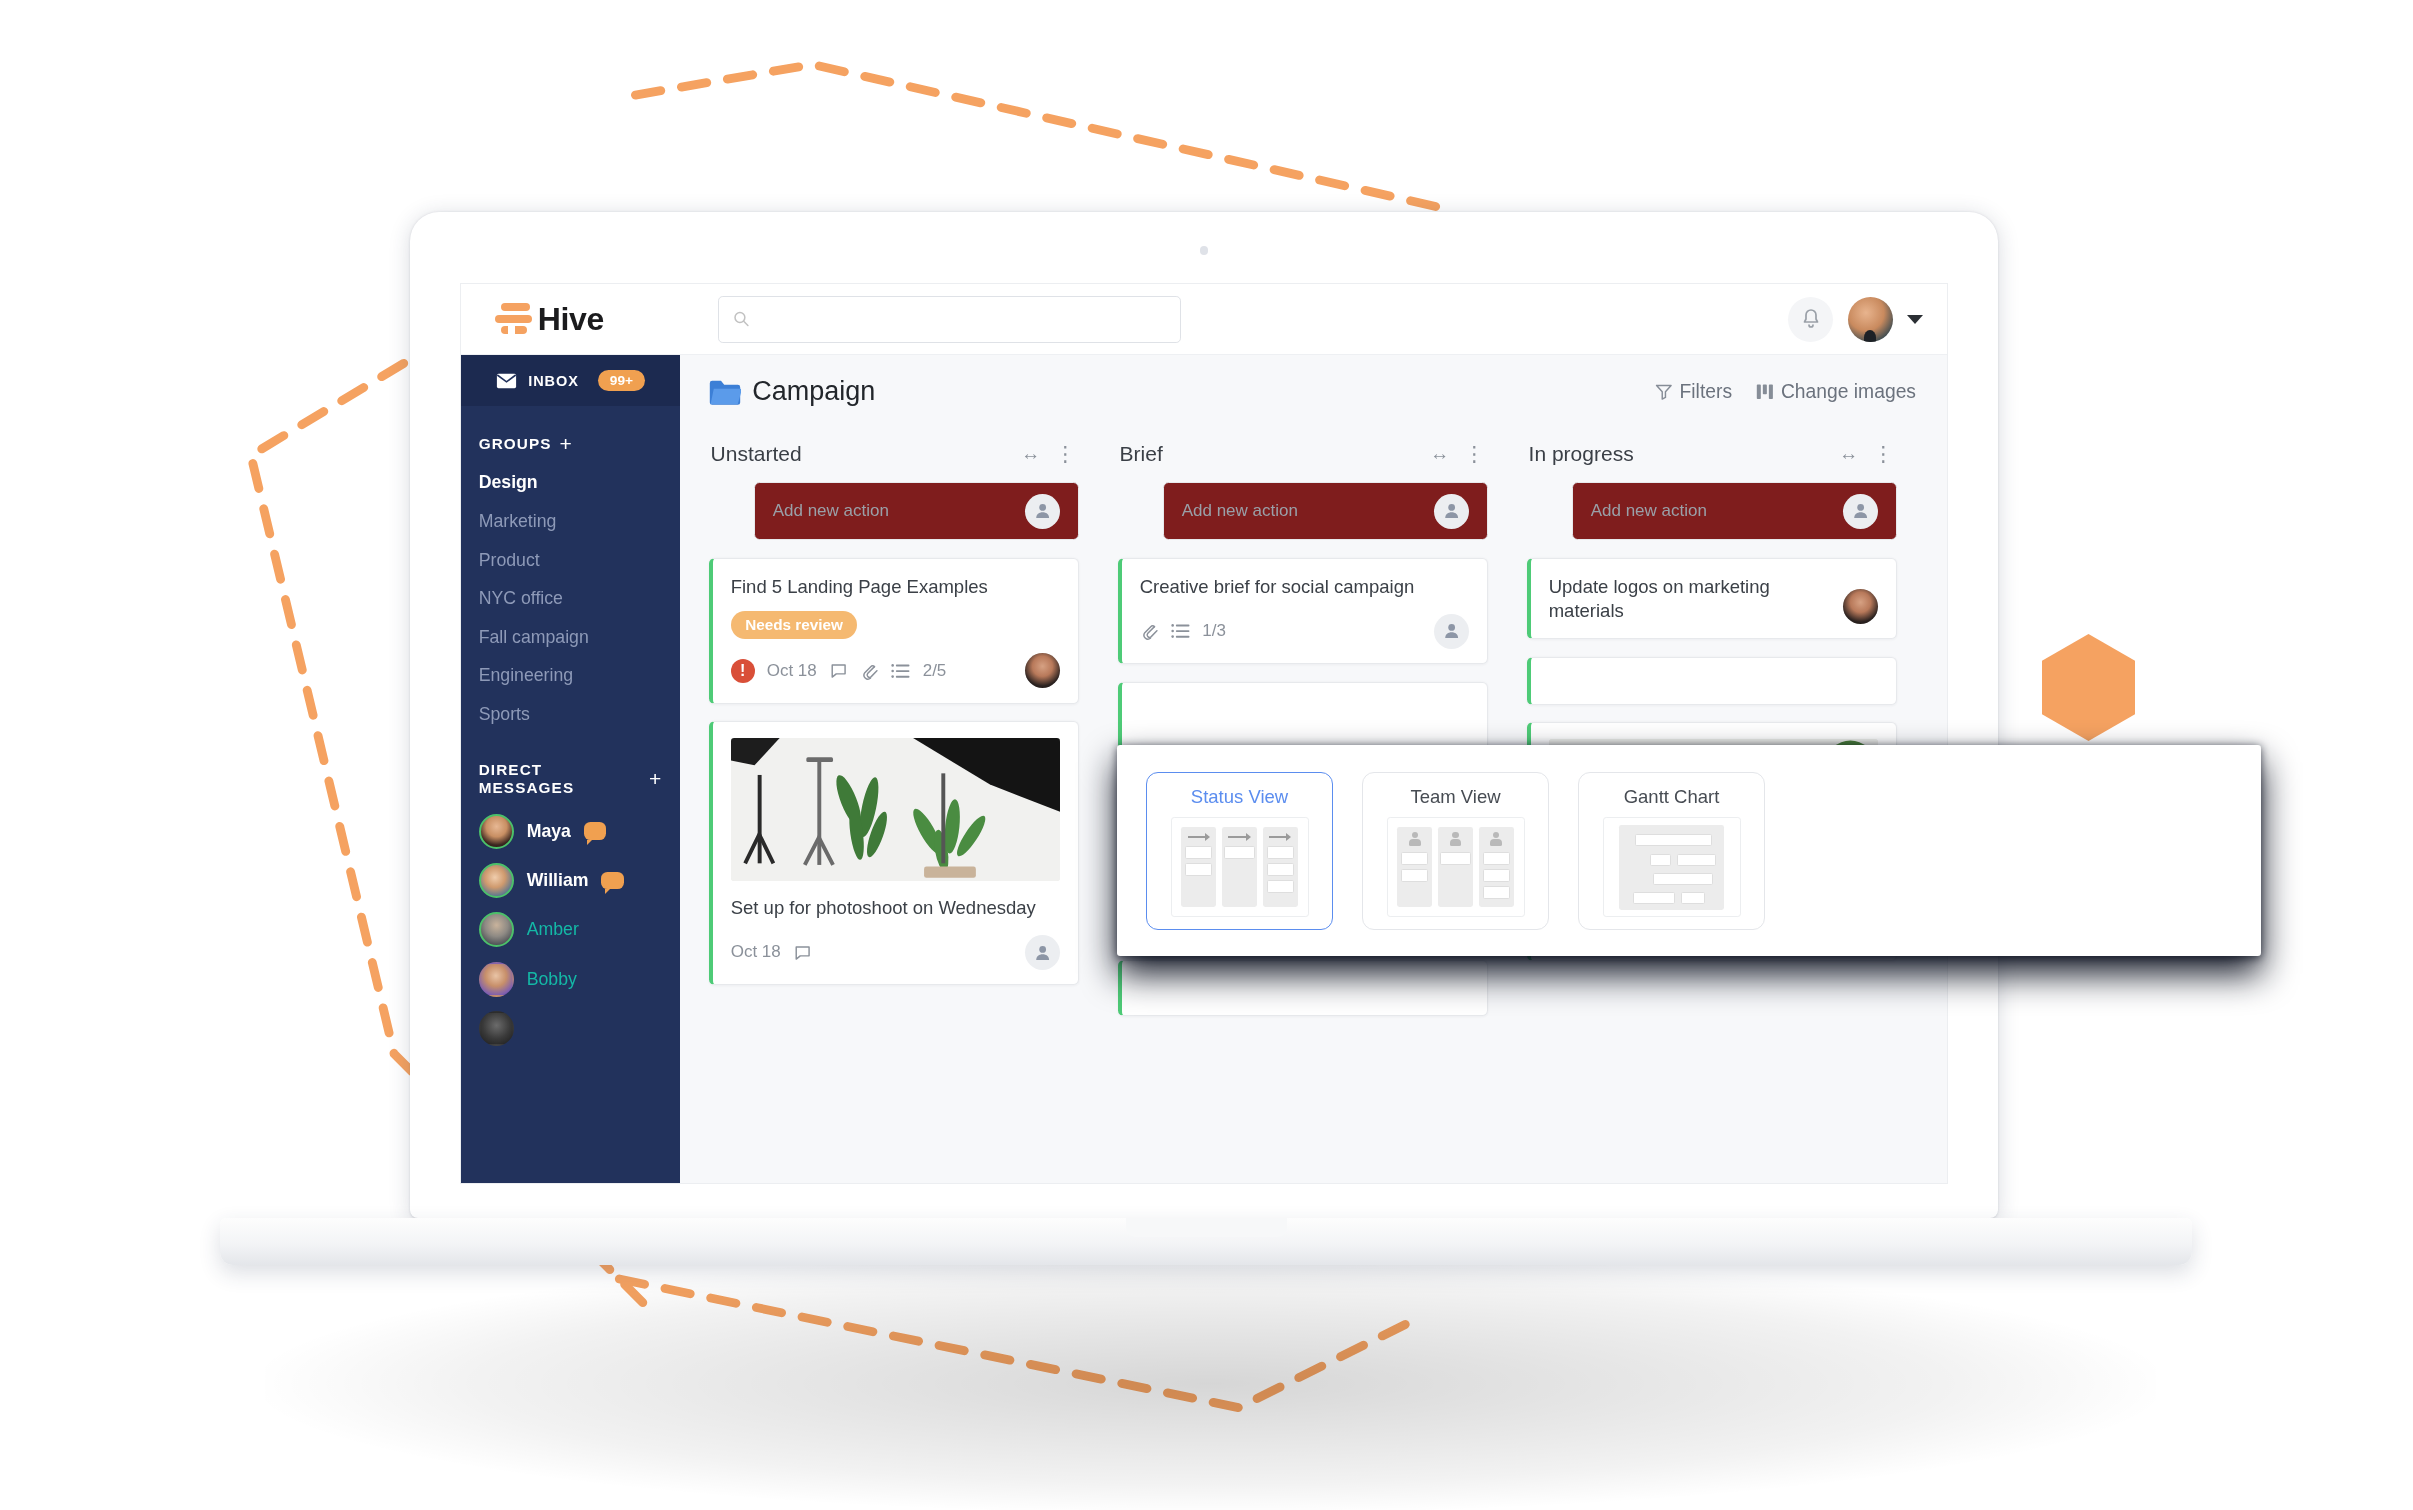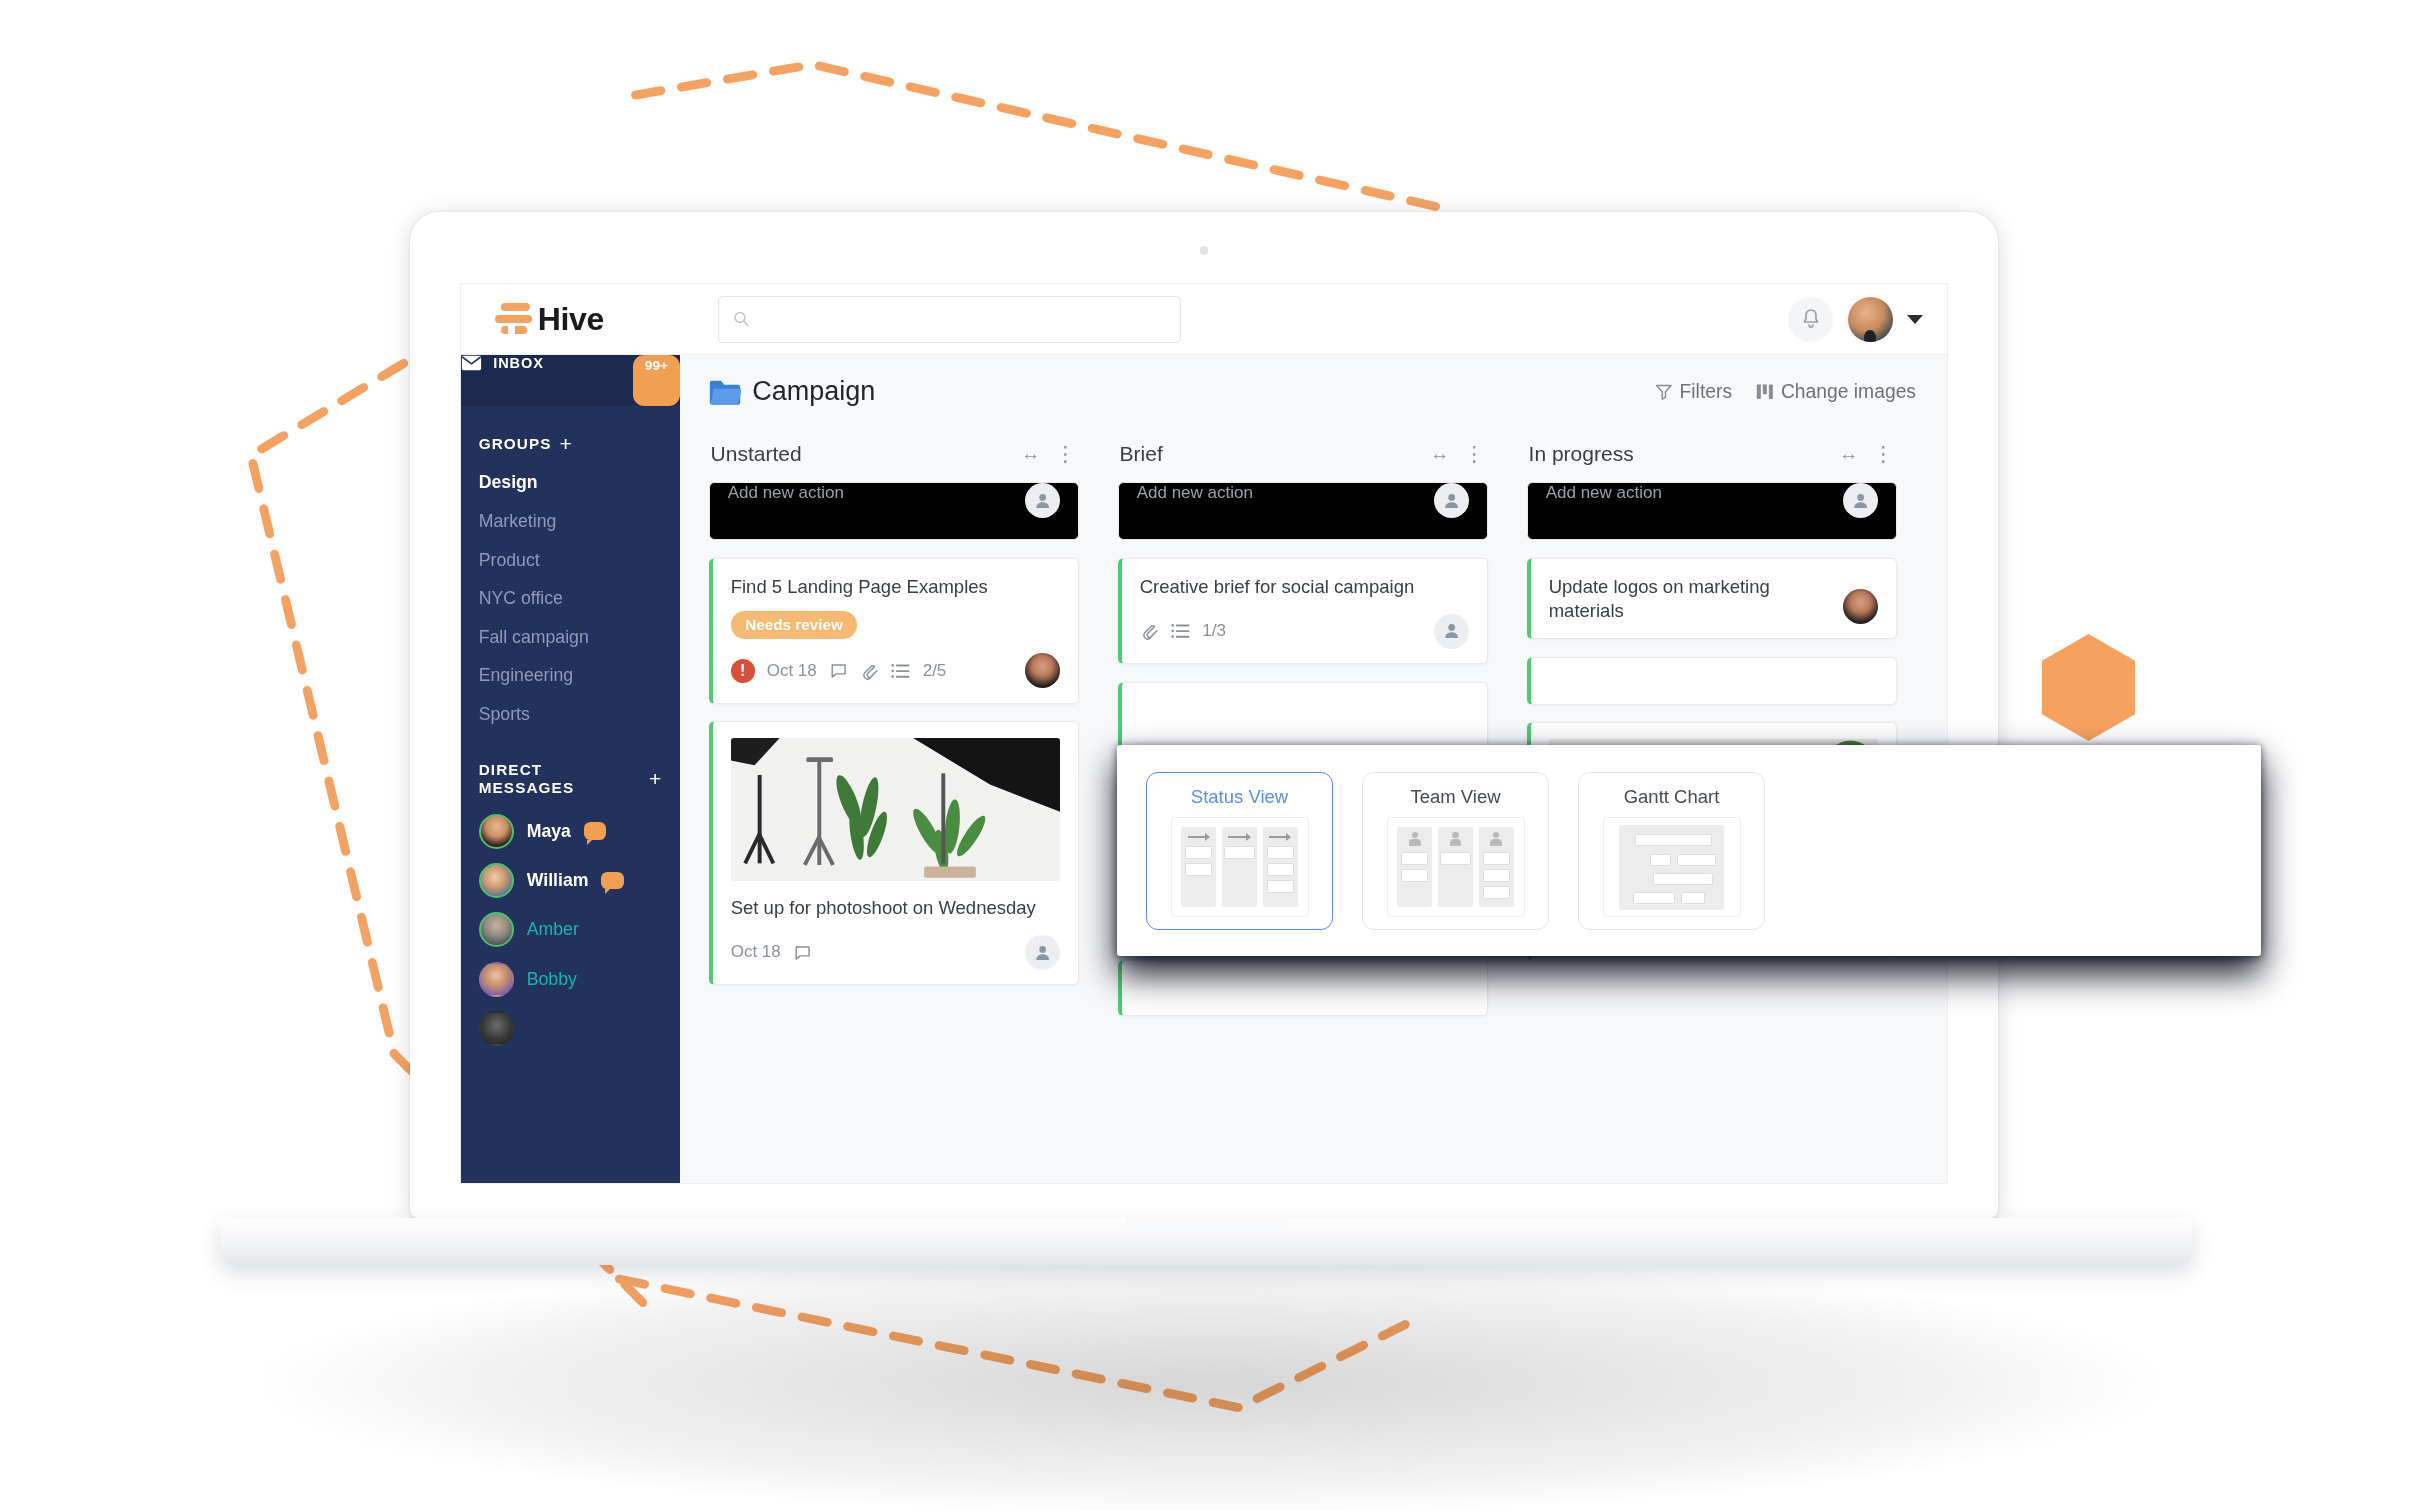--- a/index.html
+++ b/index.html
@@ -109,22 +109,22 @@
     background: #1d2126; border-radius: 50% 50% 0 0;
   }
   .caret-dn { width: 0; height: 0; border-left: 8.8px solid transparent; border-right: 8.8px solid transparent; border-top: 9.7px solid #2b2f34; }
 
   
   .appbody { display: flex; height: calc(100% - 71px); }
 
   
   .sidebar { width: 219px; background: #22325c; color: #c7cee0; flex: 0 0 219px; }
   .inbox-row {
-    height: 51px; background: #1c2a50; display: flex; 
-    padding: 0 0; gap: 11.3px;
+    height: 51px; background: #1c2a50; display: flex; align-items: center;
+    padding: 0 35px; gap: 11.3px;
   }
   .inbox-label { font-size: 14.5px; font-weight: 700; letter-spacing: 0.9px; color: #ffffff; }
   .inbox-badge {
     margin-left: auto; background: #f0a050; color: #fff; font-size: 13.7px; font-weight: 700;
     border-radius: 11.3px; padding: 3.2px 12px;
   }
   .sec-head {
     display: flex; align-items: center; gap: 8px;
     font-size: 15.3px; font-weight: 700; letter-spacing: 1.1px; color: #ffffff;
     padding: 27px 17.7px 9.7px;
@@ -154,23 +154,23 @@
   .board-tools { margin-left: auto; display: flex; align-items: center; gap: 24px; }
   .tool { display: flex; align-items: center; gap: 7.2px; font-size: 19.3px; color: #6b727d; }
   .columns { display: flex; gap: 39px; padding: 35px 29px 0 29px; }
   .col { width: 370px; }
   .col-head { display: flex; align-items: center; padding: 0 3.2px 0 1.6px; }
   .col-title { font-size: 21px; color: #3a3f46; }
   .col-actions { margin-left: auto; display: flex; align-items: center; gap: 14.5px; color: #8b919a; }
   .arrows-ico { font-size: 19.3px; }
   .dots-ico { font-size: 21px; letter-spacing: 0; line-height: .7; }
   .add-action {
-    margin-top: 16px; height: 58px; background: #000000; border: 0.8px solid #e7e9ec;
-    border-radius: 5.6px; display: flex; padding: 0 17.7px;
-    font-size: 17px; color: #9aa0a8;
+    margin-top: 16px; height: 58px; background: #7f1d1d; border: 0.8px solid #e7e9ec;
+    border-radius: 5.6px; display: flex; align-items: center; padding: 0 17.7px;
+    font-size: 17px; color: #9aa0a8; margin-left: 45px;
   }
   .mini-av {
     margin-left: auto; width: 35px; height: 35px; border-radius: 50%; background: #eceef1;
     display: flex; align-items: center; justify-content: center;
   }
   .card {
     margin-top: 17.7px; background: #fff; border: 0.8px solid #e7e9ec; border-left: 4.8px solid #4ecb77;
     border-radius: 5.6px; padding: 16px 17.7px 14.5px; box-shadow: 0 0.8px 2.4px rgba(30,40,60,.05);
   }
   .card-title { font-size: 18.5px; color: #3b4047; line-height: 1.32; }

